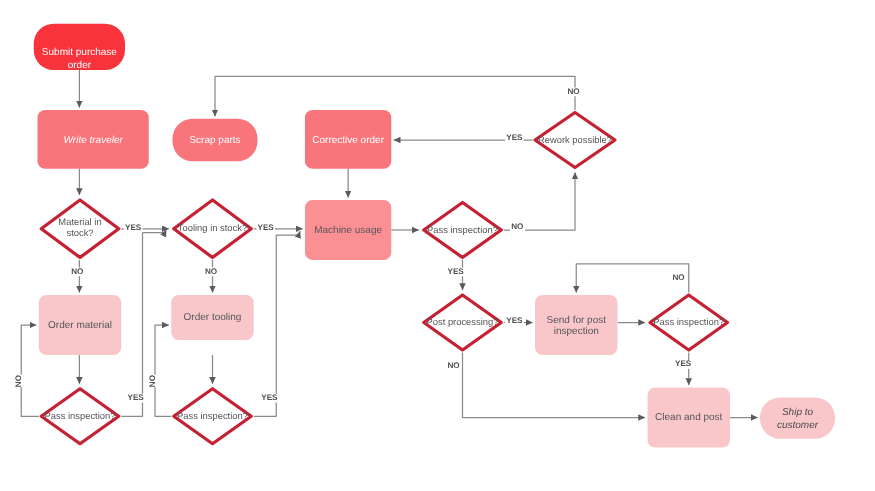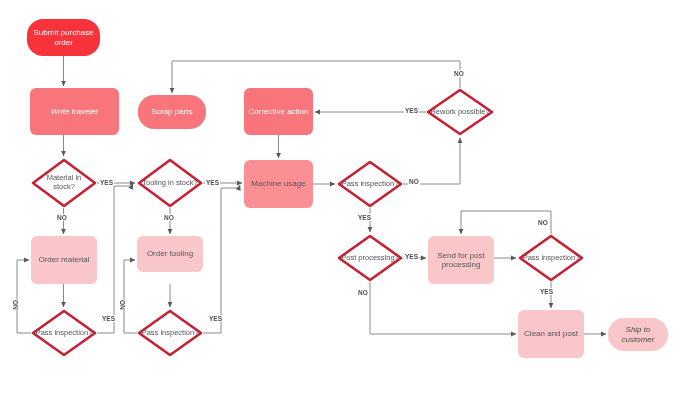--- a/index.html
+++ b/index.html
@@ -164,21 +164,21 @@
       <path d="M494,258 L516,258"></path>
 
       <path d="M551,234 L551,211 L461,211 L461,234"></path>
 
       <path d="M551,282 L551,308"></path>
 
       <path d="M584,334 L606,334"></path>
     </g>
   </svg>
 
-  <div class="node n-start" style="left:27px; top:19px; width:73px; height:37px;">
+  <div class="node n-start" style="left:27px; top:19px; width:73px; height:37px;align-items:flex-end;">
     <span>Submit purchase order</span>
   </div>
 
   <div class="node n-proc-dark" style="left:30px; top:88px; width:89px; height:47px;font-style:italic;">
     <span>Write traveler</span>
   </div>
 
   <div class="node n-decision" style="left:31px; top:158px; width:66px; height:50px;">
     <svg class="dia" viewBox="0 0 66 50" preserveAspectRatio="none">
       <polygon points="33,2 64,25 33,48 2,25" fill="#ffffff" stroke="#c62033" stroke-width="2.6" stroke-linejoin="round"></polygon>
@@ -213,21 +213,21 @@
   </div>
 
   <div class="node n-decision" style="left:137px; top:309px; width:66px; height:48px;">
     <svg class="dia" viewBox="0 0 66 48" preserveAspectRatio="none">
       <polygon points="33,2 64,24 33,46 2,24" fill="#ffffff" stroke="#c62033" stroke-width="2.6" stroke-linejoin="round"></polygon>
     </svg>
     <span>Pass inspection?</span>
   </div>
 
   <div class="node n-proc-dark" style="left:244px; top:88px; width:69px; height:47px;">
-    <span>Corrective action</span>
+    <span>Corrective order</span>
   </div>
 
   <div class="node n-proc-mid" style="left:244px; top:160px; width:69px; height:48px;text-align:right;">
     <span>Machine usage</span>
   </div>
 
   <div class="node n-decision" style="left:337px; top:160px; width:66px; height:48px;">
     <svg class="dia" viewBox="0 0 66 48" preserveAspectRatio="none">
       <polygon points="33,2 64,24 33,46 2,24" fill="#ffffff" stroke="#c62033" stroke-width="2.6" stroke-linejoin="round"></polygon>
     </svg>
@@ -242,21 +242,21 @@
   </div>
 
   <div class="node n-decision" style="left:337px; top:234px; width:66px; height:48px;">
     <svg class="dia" viewBox="0 0 66 48" preserveAspectRatio="none">
       <polygon points="33,2 64,24 33,46 2,24" fill="#ffffff" stroke="#c62033" stroke-width="2.6" stroke-linejoin="round"></polygon>
     </svg>
     <span>Post processing?</span>
   </div>
 
   <div class="node n-proc-light" style="left:428px; top:236px; width:66px; height:48px;">
-    <span>Send for post processing</span>
+    <span>Send for post inspection</span>
   </div>
 
   <div class="node n-decision" style="left:518px; top:234px; width:66px; height:48px;">
     <svg class="dia" viewBox="0 0 66 48" preserveAspectRatio="none">
       <polygon points="33,2 64,24 33,46 2,24" fill="#ffffff" stroke="#c62033" stroke-width="2.6" stroke-linejoin="round"></polygon>
     </svg>
     <span>Pass inspection?</span>
   </div>
 
   <div class="node n-proc-light" style="left:518px; top:310px; width:66px; height:48px;">

